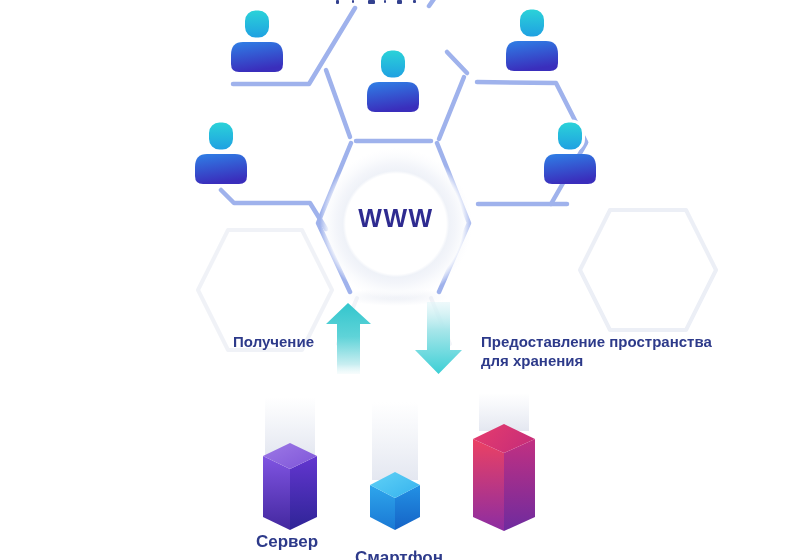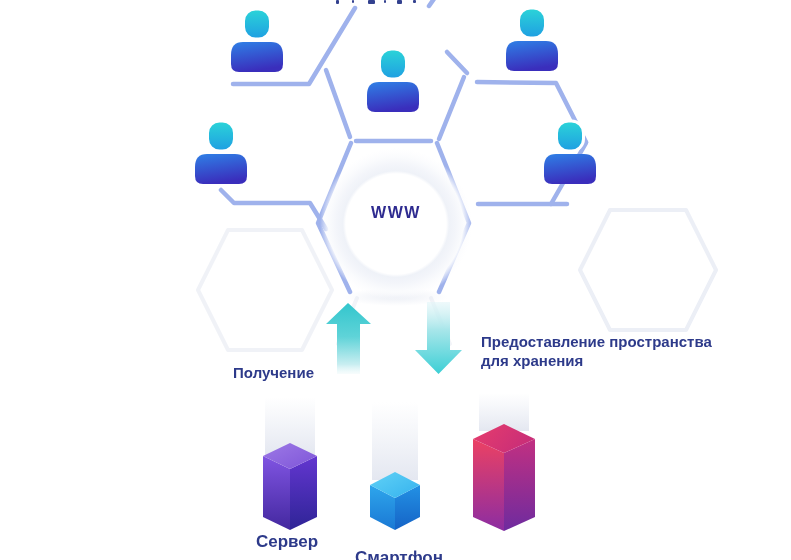--- a/index.html
+++ b/index.html
@@ -13,25 +13,25 @@
   .stage{
     position:relative;width:791px;height:560px;overflow:hidden;
     background:var(--background);
     font-family:"Liberation Sans","DejaVu Sans",sans-serif;
   }
   .stage svg{position:absolute;left:0;top:0;}
   .hexline{fill:none;stroke:var(--hexagon-stroke);stroke-width:4.5;stroke-linecap:round;stroke-linejoin:round;}
   .ghostline{fill:none;stroke:var(--ghost-hexagon-stroke);stroke-width:4;stroke-linecap:round;stroke-linejoin:round;}
   .label{position:absolute;font-weight:bold;color:var(--heading-navy);}
   .mid-label{font-size:15px;line-height:19px;top:332px;}
-  .reward{left:120px;width:194px;text-align:right;margin-top:31px;}
+  .reward{left:120px;width:194px;text-align:right;}
   .storage{left:481px;width:270px;text-align:left;}
   .www-label{
     left:336px;top:204px;width:120px;text-align:center;
-    font-size:16px;letter-spacing:1.5px;color:var(--www-navy);
+    font-size:25px;letter-spacing:1.5px;color:var(--www-navy);
   }
   .device-label{top:532px;width:120px;text-align:center;font-size:17px;}
   .dev-server{left:227px;}
   .dev-phone{left:339px;margin-top:16px;}
   .dev-pc{left:444px;}
   .frag{position:absolute;top:0;background:#33418f;border-radius:1px;}
 </style>
 </head>
 <body>
 

